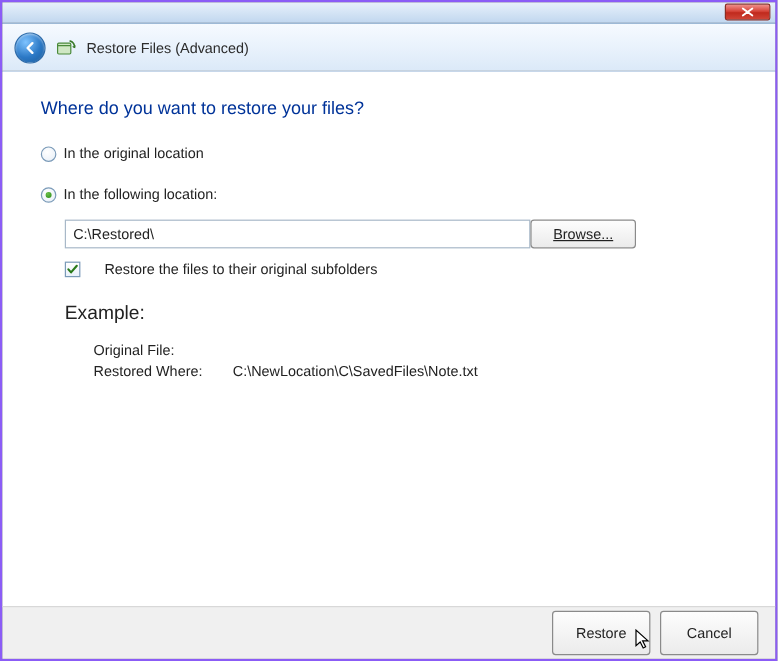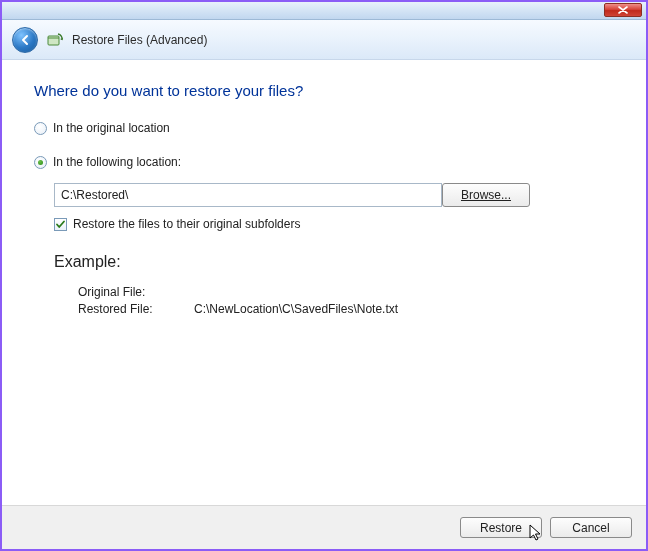--- a/index.html
+++ b/index.html
@@ -120,21 +120,21 @@
     background: linear-gradient(to bottom, #fdfdfd 0%, #ebebeb 100%);
     border: 1px solid #8a8a8a;
     border-radius: 3px;
     font-size: 12px;
     color: #222;
     cursor: pointer;
     font-family: inherit;
     text-decoration: underline;
   }
   .check-row {
-    display: flex; align-items: center; gap: 6px;
+    display: flex; align-items: center; gap: 20px;
     margin: 0 0 22px 20px;
   }
   .checkbox {
     width: 13px; height: 13px;
     border: 1px solid #7a9ab8;
     background: linear-gradient(to bottom, #fff 0%, #e9f1fa 100%);
     display: flex; align-items: center; justify-content: center;
     cursor: pointer;
     flex-shrink: 0;
   }
@@ -152,21 +152,21 @@
     height: 44px;
     border-top: 1px solid #d8d8d8;
     background: #f0f0f0;
     display: flex;
     align-items: center;
     justify-content: flex-end;
     gap: 8px;
     padding: 0 14px;
   }
   .footer button {
-    min-width: 82px; height: 21px;
+    min-width: 82px; height: 37px;
     background: linear-gradient(to bottom, #fdfdfd 0%, #ebebeb 100%);
     border: 1px solid #8a8a8a;
     border-radius: 3px;
     font-size: 12px;
     color: #222;
     cursor: pointer;
     font-family: inherit;
     position: relative;
   }
   .cursor {
@@ -233,21 +233,21 @@
       <span class="radio-label">Restore the files to their original subfolders</span>
     </div>
 
     <div class="example-label">Example:</div>
 
     <div class="example-grid">
       <div class="erow">
         <div class="elabel">Original File:</div>
       </div>
       <div class="erow">
-        <div class="elabel">Restored File:</div>
+        <div class="elabel">Restored Where:</div>
         <div>C:\NewLocation\C\SavedFiles\Note.txt</div>
       </div>
     </div>
   </div>
 
   <div class="footer">
     <button>Restore</button>
     <button>Cancel</button>
   </div>
 

